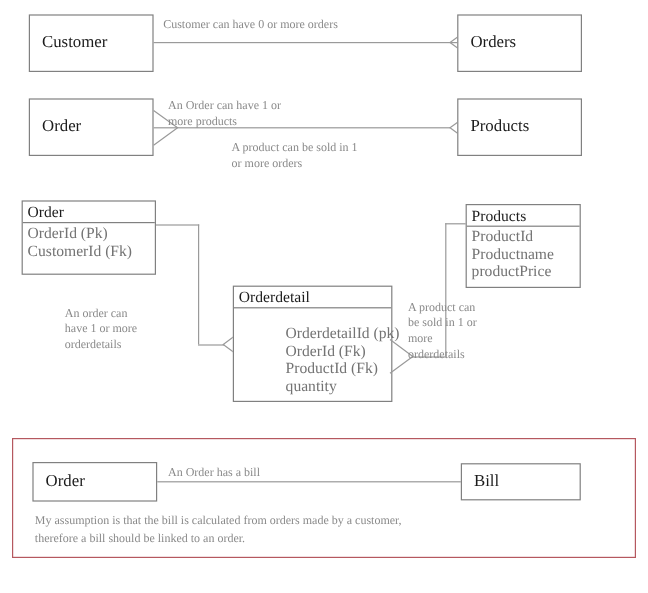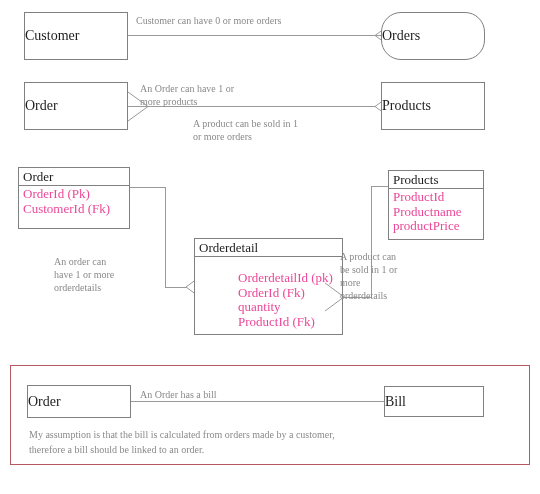--- a/index.html
+++ b/index.html
@@ -24,41 +24,42 @@
     position: absolute;
     box-sizing: border-box;
     border: 1px solid #808080;
     background: #ffffff;
     font-family: "Liberation Serif", serif;
     color: #1c1c1c;
   }
   .ent-simple {
     display: flex;
     align-items: center;
+    padding-left: 10px;
     font-size: 14px;
   }
   .ent-table {
     display: block;
     padding: 0;
   }
   .ent-title {
     font-size: 13px;
     line-height: 15px;
     padding: 1px 0 1px 4px;
     border-bottom: 1px solid #808080;
     color: #1c1c1c;
   }
   .ent-attrs {
     padding: 1px 0 2px 4px;
   }
   .ent-attrs div {
     font-size: 13px;
     line-height: 14.5px;
     white-space: nowrap;
-    color: #ec4899;
+    color: #737373;
   }
   .note {
     position: absolute;
     font-family: Liberation Serif, serif;
     font-size: 10px;
     line-height: 13px;
     color: #8a8a8a;
     white-space: pre;
     letter-spacing: 0px;
   }
@@ -93,21 +94,21 @@
     <span>Customer</span>
   </div>
 
   <div class="line hline" style="left:128px; top:35px; width:247px;"></div>
 
   <svg class="foot" style="left:371px; top:20px; width:24px; height:31px;" viewBox="0 0 24 31">
     <path d="M24 1 L4 15.5 L24 30"></path>
     <line x1="4" y1="15.5" x2="24" y2="15.5"></line>
   </svg>
 
-  <div class="ent ent-simple" style="left:381px; top:12px; width:104px; height:48px;border-radius:20px;">
+  <div class="ent ent-simple" style="left:381px; top:12px; width:104px; height:48px;">
     <span>Orders</span>
   </div>
 
   <div class="note" style="left:136px; top:14px;">Customer can have 0 or more orders</div>
 
   <div class="ent ent-simple" style="left:24px; top:82px; width:104px; height:48px;">
     <span>Order</span>
   </div>
 
   <div class="line hline" style="left:128px; top:106px; width:247px;"></div>
@@ -139,27 +140,27 @@
   </div>
 
   <div class="line hline" style="left:130px; top:187px; width:36px;"></div>
   <div class="line vline" style="left:165px; top:187px; height:100px;"></div>
   <div class="line hline" style="left:165px; top:287px; width:22px;"></div>
 
   <svg class="foot" style="left:183px; top:272px; width:22px; height:30px;" viewBox="0 0 22 30">
     <path d="M22 1 L3 15 L22 29"></path>
   </svg>
 
-  <div class="ent ent-table" style="left:194px; top:238px; width:149px; height:97px;">
+  <div class="ent ent-table" style="left:194px; top:238px; width:133px; height:97px;">
     <div class="ent-title">Orderdetail</div>
     <div class="ent-attrs" style="padding-top:14px;margin-left:39px;">
       <div>OrderdetailId (pk)</div>
       <div>OrderId (Fk)</div>
+      <div>ProductId (Fk)</div>
       <div>quantity</div>
-      <div>ProductId (Fk)</div>
     </div>
   </div>
 
   <svg class="foot" style="left:325px; top:282px; width:22px; height:30px;" viewBox="0 0 22 30">
     <path d="M0 1 L19 15 L0 29"></path>
   </svg>
 
   <div class="line hline" style="left:344px; top:297px; width:28px;"></div>
   <div class="line vline" style="left:371px; top:186px; height:111px;"></div>
   <div class="line hline" style="left:371px; top:186px; width:18px;"></div>

